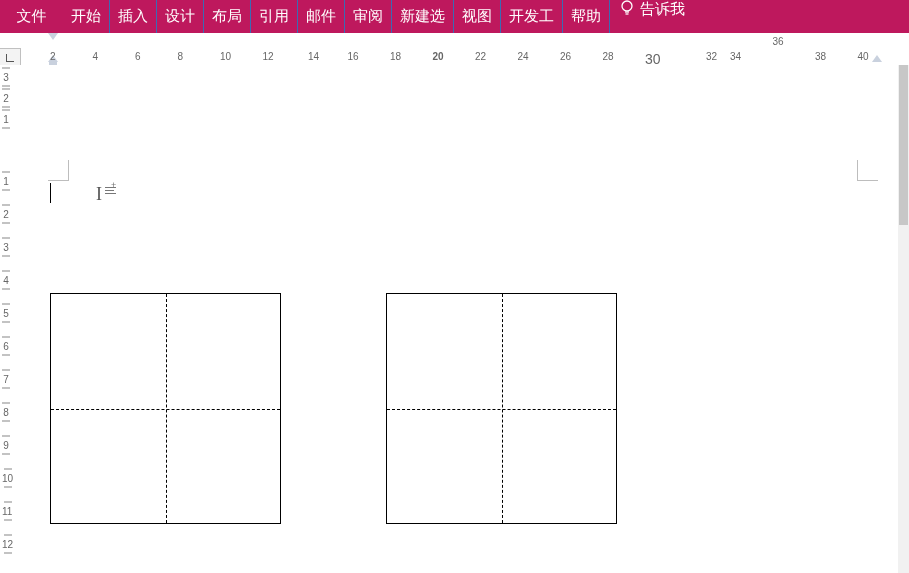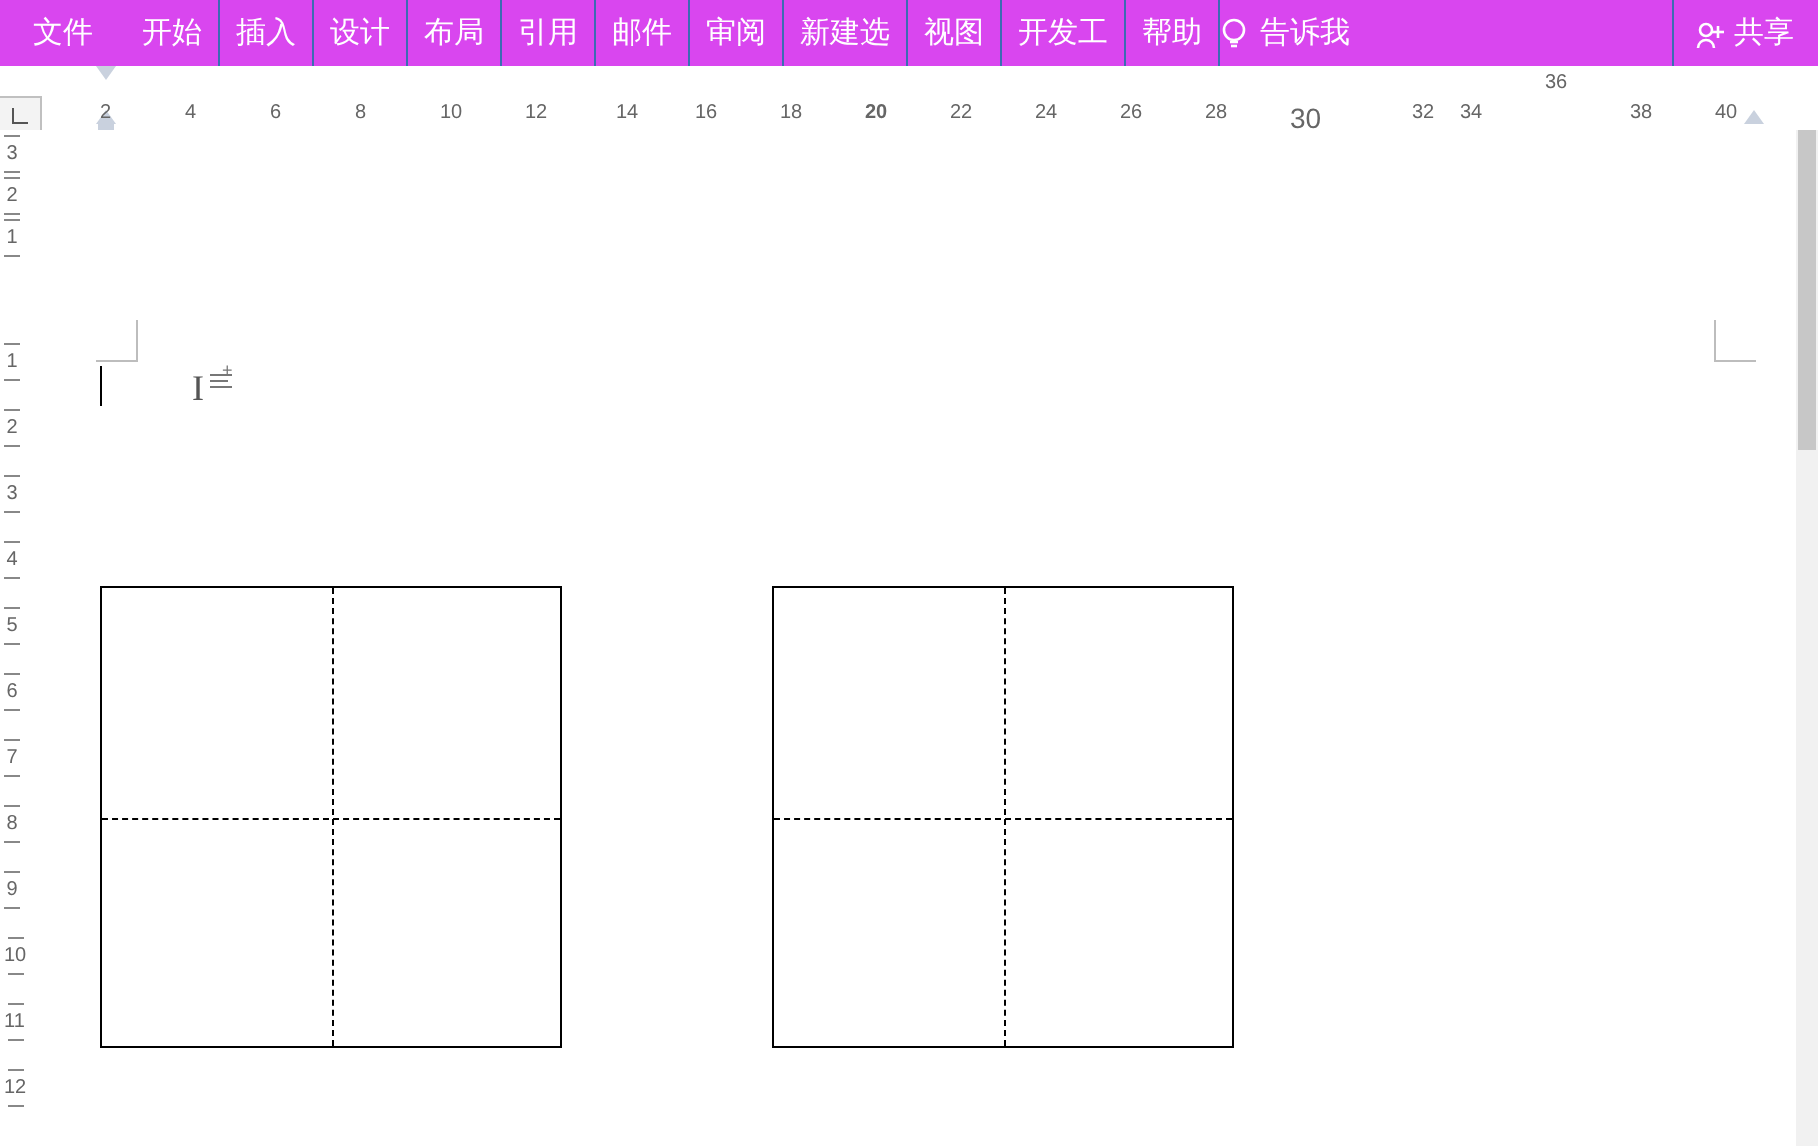--- a/index.html
+++ b/index.html
@@ -11,21 +11,21 @@
     font-family: "Microsoft YaHei", "SimSun", Arial, sans-serif;
     background: #ffffff;
     position: relative;
   }
 
   
   .ribbon {
     position: absolute;
     left: 0; top: 0;
     width: 909px; height: 33px;
-    background: #d946ef;
+    background: #be185d;
     display: flex;
     align-items: stretch;
     color: #ffffff;
     font-size: 15px;
     white-space: nowrap;
   }
   .ribbon .tab-file {
     width: 63px;
     display: flex;
     align-items: center;
@@ -36,22 +36,22 @@
     display: flex;
     align-items: center;
     justify-content: center;
     padding: 0 8px;
     border-left: 1px solid #3b6bb3;
     cursor: pointer;
   }
   .ribbon .tab.first { border-left: none; }
   .ribbon .tellme {
     display: flex;
-    align-items: center;
-    padding: 0 0;
+    align-items: flex-start;
+    padding: 0 10px;
     border-left: 1px solid #3b6bb3;
     cursor: pointer;
   }
   .ribbon .tellme svg { margin-right: 6px; }
   .ribbon .share {
     margin-left: auto;
     display: flex;
     align-items: center;
     padding: 0 12px 0 10px;
     border-left: 1px solid #3b6bb3;
@@ -254,29 +254,20 @@
   <div class="tab">
       <span>帮助</span>
     </div>
   <div class="tellme">
     <svg width="14" height="16" viewBox="0 0 14 16" fill="none" stroke="#ffffff" stroke-width="1.3">
       <circle cx="7" cy="6" r="5"></circle>
       <line x1="5" y1="12" x2="9" y2="12"></line>
       <line x1="5.5" y1="14" x2="8.5" y2="14"></line>
     </svg>
     <span>告诉我</span>
-  </div>
-  <div class="share">
-    <svg width="16" height="16" viewBox="0 0 16 16" fill="none" stroke="#ffffff" stroke-width="1.3">
-      <circle cx="6" cy="6" r="3"></circle>
-      <path d="M2 15c0-2.5 2-4 4-4s4 1.5 4 4"></path>
-      <line x1="12" y1="4" x2="12" y2="10"></line>
-      <line x1="9" y1="7" x2="15" y2="7"></line>
-    </svg>
-    <span>共享</span>
   </div>
 </div>
 
 <div class="hruler">
   <div class="track"></div>
 </div>
 <div class="tab-corner">
   <div class="glyph"></div>
 </div>
 

